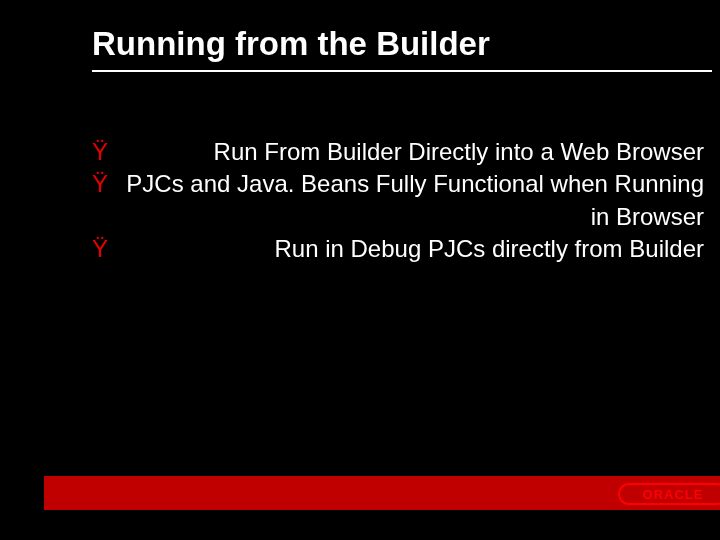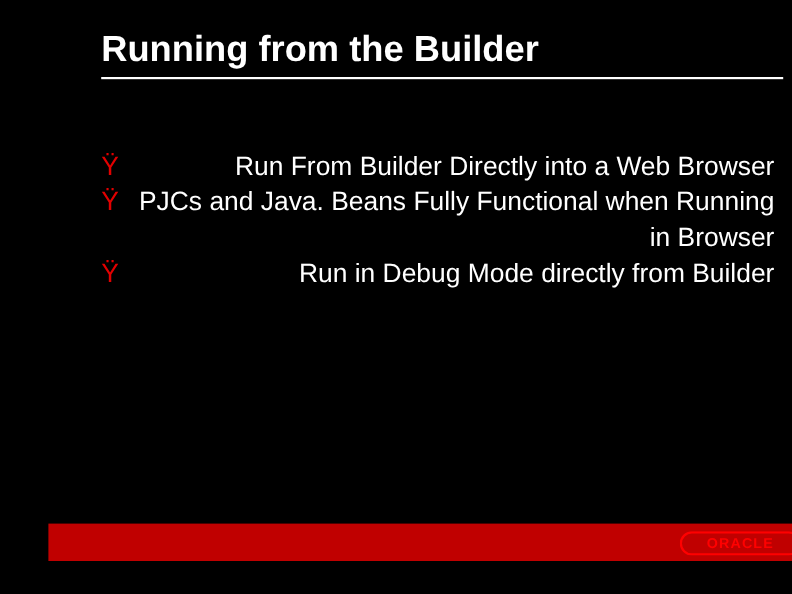--- a/index.html
+++ b/index.html
@@ -93,21 +93,21 @@
     <div class="bullet-row">
       <span class="bullet-marker">Ÿ</span>
       <span class="bullet-text">Run From Builder Directly into a Web Browser</span>
     </div>
     <div class="bullet-row">
       <span class="bullet-marker">Ÿ</span>
       <span class="bullet-text">PJCs and Java. Beans Fully Functional when Running in Browser</span>
     </div>
     <div class="bullet-row">
       <span class="bullet-marker">Ÿ</span>
-      <span class="bullet-text">Run in Debug Mode directly from Builder</span>
+      <span class="bullet-text">Run in Debug PJCs directly from Builder</span>
     </div>
   </div>
 
   <div class="footer-bar"></div>
 
   <div class="logo">
     <svg width="110" height="22" viewBox="0 0 110 22">
       <rect x="1" y="1" width="108" height="20" rx="10" ry="10" fill="none" stroke="#ff0000" stroke-width="2"></rect>
       <text x="55" y="15.5" text-anchor="middle" font-family="Arial, Helvetica, sans-serif" font-size="13" font-weight="bold" fill="#ff0000" letter-spacing="1">ORACLE</text>
     </svg>

